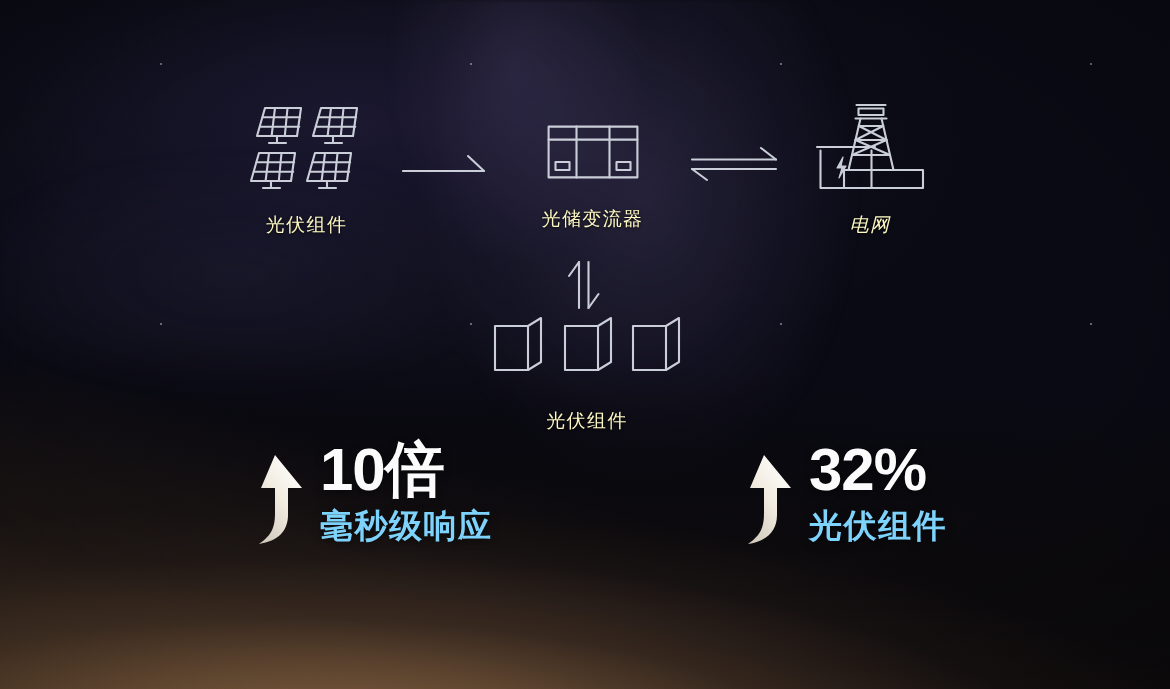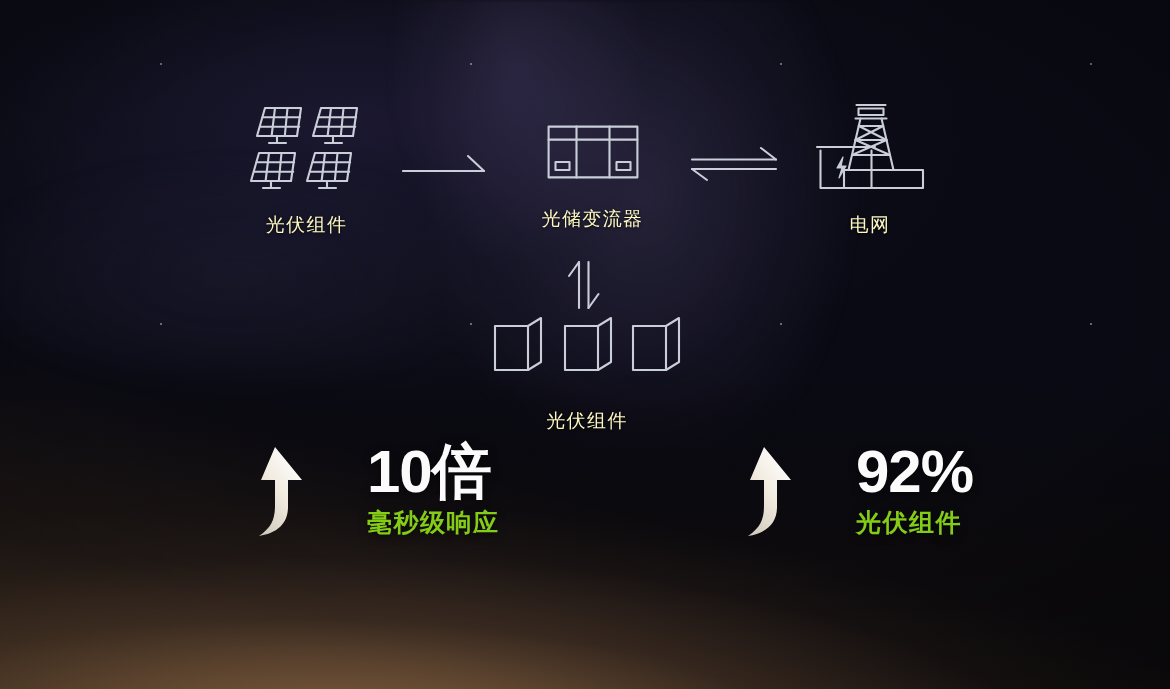--- a/index.html
+++ b/index.html
@@ -87,38 +87,38 @@
     font-size:19px;
     letter-spacing:1.4px;
     text-shadow:0 1px 3px rgba(0,0,0,.8);
     white-space:nowrap;
   }
 
   .conn{position:absolute;}
 
   
   .stats{position:absolute;left:0;right:0;top:441px;height:115px;}
-  .stat{position:absolute;display:flex;align-items:center;gap:47px;}
+  .stat{position:absolute;display:flex;align-items:flex-end;}
   .stat .arrow{flex:0 0 auto;margin-top:4px;}
   .stat .txt{margin-left:12px;}
   .stat .big{
     display:block;
     font-size:60px;
     font-weight:bold;
     line-height:.96;
     color:#fbfbfb;
     letter-spacing:-1px;
     text-shadow:0 2px 8px rgba(0,0,0,.55);
   }
   .stat .sub{
     display:block;
     margin-top:5px;
-    font-size:25px;
+    font-size:33px;
     font-weight:bold;
-    color:#84cc16;
+    color:#7dd3fc;
     letter-spacing:1.5px;
     text-shadow:0 2px 8px rgba(0,0,0,.55);
   }
 </style>
 </head>
 <body>
 
 <div id="stage">
 
   <div class="bg-layer bg-sky"></div>
@@ -220,21 +220,21 @@
           <path d="M43.5 40 L78 55 M74.5 40 L40 55"></path>
 
           <path d="M32 70 L111 70 L111 88 L32 88 Z"></path>
 
           <path d="M5 47 L63 47"></path>
           <path d="M8.5 50.5 L8.5 88 L59.5 88 L59.5 50.5"></path>
 
           <path d="M31 57 L25 68 L30 68 L27 78 L34 66 L29 66 Z" fill="#c9ced8" stroke-width="1.2"></path>
         </svg>
       </span>
-      <span class="label" style="margin-top:16px;">电网</span>
+      <span class="label" style="margin-top:16px;font-style:italic;">电网</span>
     </div>
 
     <div class="conn" style="left:566px;top:258px;">
       <span>
         <svg width="36" height="54" viewBox="0 0 36 54" fill="none" stroke="#c9ced8" stroke-width="2.1" stroke-linecap="round" stroke-linejoin="round">
           <path d="M13 50 L13 4"></path>
           <path d="M3 18 L13 4"></path>
           <path d="M22.5 4 L22.5 50"></path>
           <path d="M32.5 36 L22.5 50"></path>
         </svg>
@@ -290,19 +290,19 @@
             <linearGradient id="ag2" x1="0.75" y1="0" x2="0.1" y2="1">
               <stop offset="0%" stop-color="#ffffff"></stop>
               <stop offset="45%" stop-color="#f2ece1"></stop>
               <stop offset="100%" stop-color="#cfc8bb"></stop>
             </linearGradient>
           </defs>
           <path d="M36 2 L63 35 L49 35 L49 62 C49 78 39 88 20 91 C33 82 36 74 36 60 L36 35 L22 35 Z" transform="translate(-5,0)" fill="url(#ag2)"></path>
         </svg>
       </span>
       <span class="txt">
-        <span class="big">92%</span>
+        <span class="big">32%</span>
         <span class="sub">光伏组件</span>
       </span>
     </div>
   </div>
 
 </div>
 
 </body></html>

